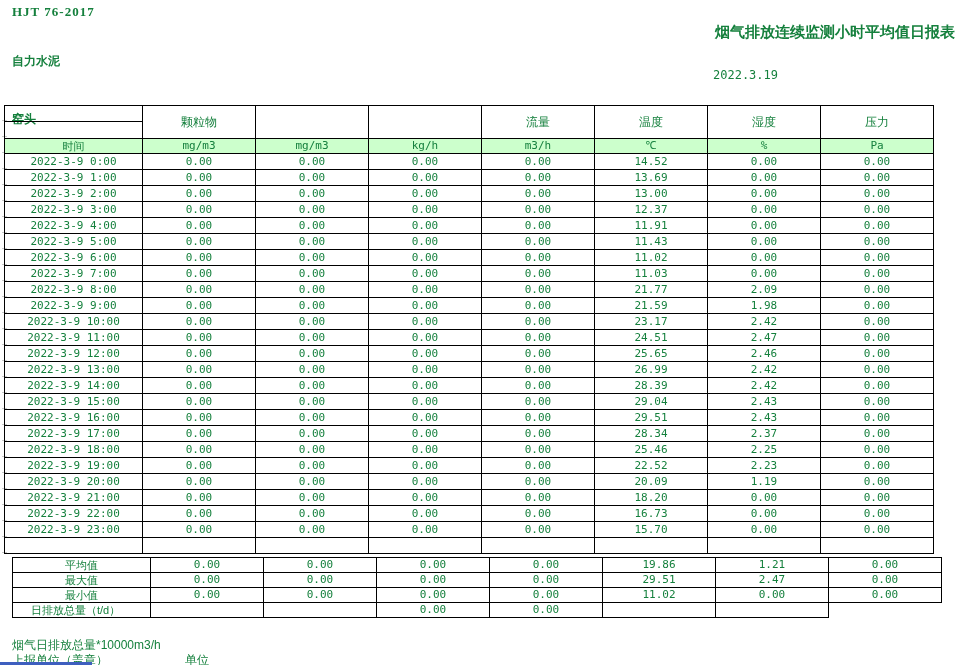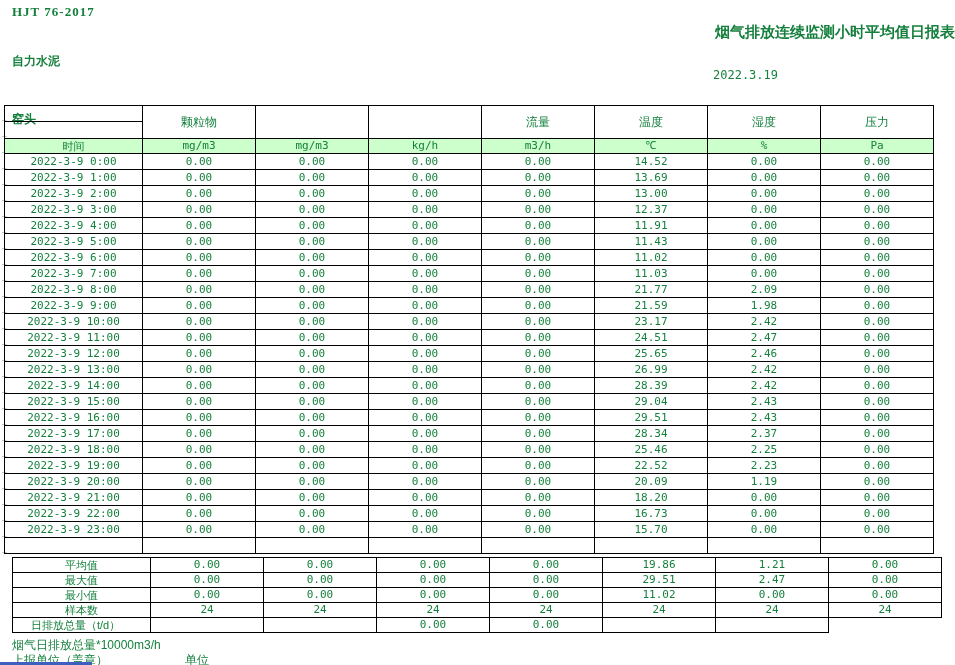--- a/index.html
+++ b/index.html
@@ -395,30 +395,20 @@
           <td class="label-cell">最小值</td>
           <td class="num-cell">0.00</td>
           <td class="num-cell">0.00</td>
           <td class="num-cell">0.00</td>
           <td class="num-cell">0.00</td>
           <td class="num-cell">11.02</td>
           <td class="num-cell">0.00</td>
           <td class="num-cell">0.00</td>
         </tr>
         <tr class="sum-row">
-          <td class="label-cell">样本数</td>
-          <td class="num-cell">24</td>
-          <td class="num-cell">24</td>
-          <td class="num-cell">24</td>
-          <td class="num-cell">24</td>
-          <td class="num-cell">24</td>
-          <td class="num-cell">24</td>
-          <td class="num-cell">24</td>
-        </tr>
-        <tr class="sum-row">
           <td class="label-cell left">日排放总量（t/d）</td>
           <td class="num-cell"></td>
           <td class="num-cell"></td>
           <td class="num-cell">0.00</td>
           <td class="num-cell">0.00</td>
           <td class="num-cell"></td>
           <td class="num-cell"></td>
         </tr>
       </tbody>
   </table>

